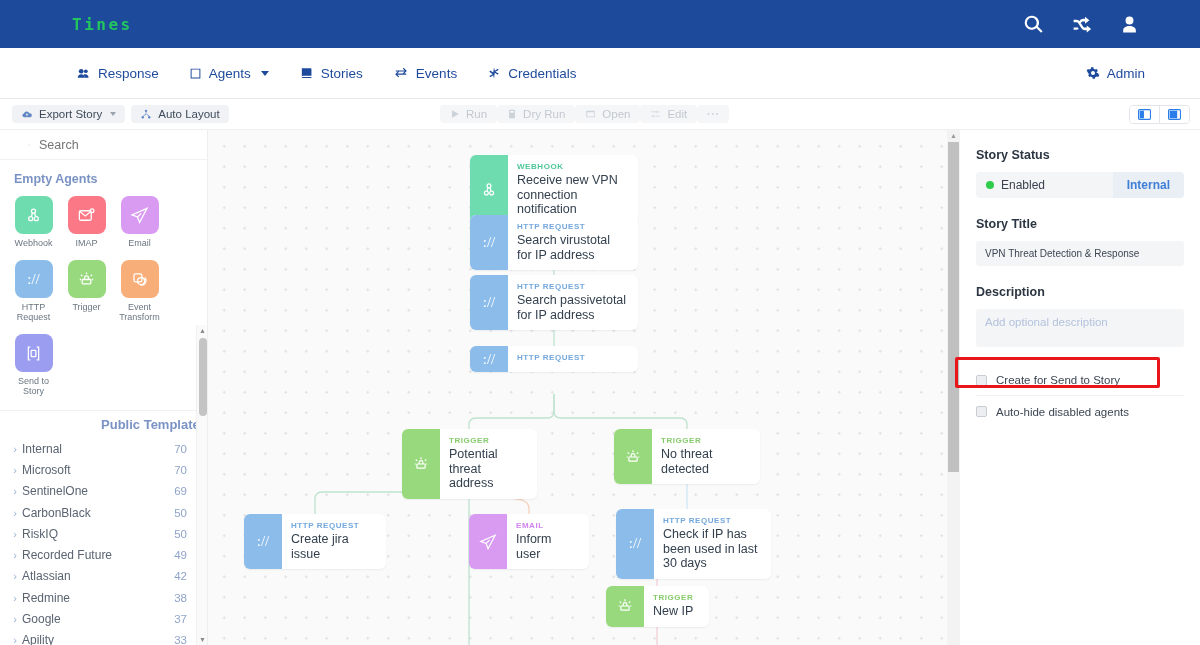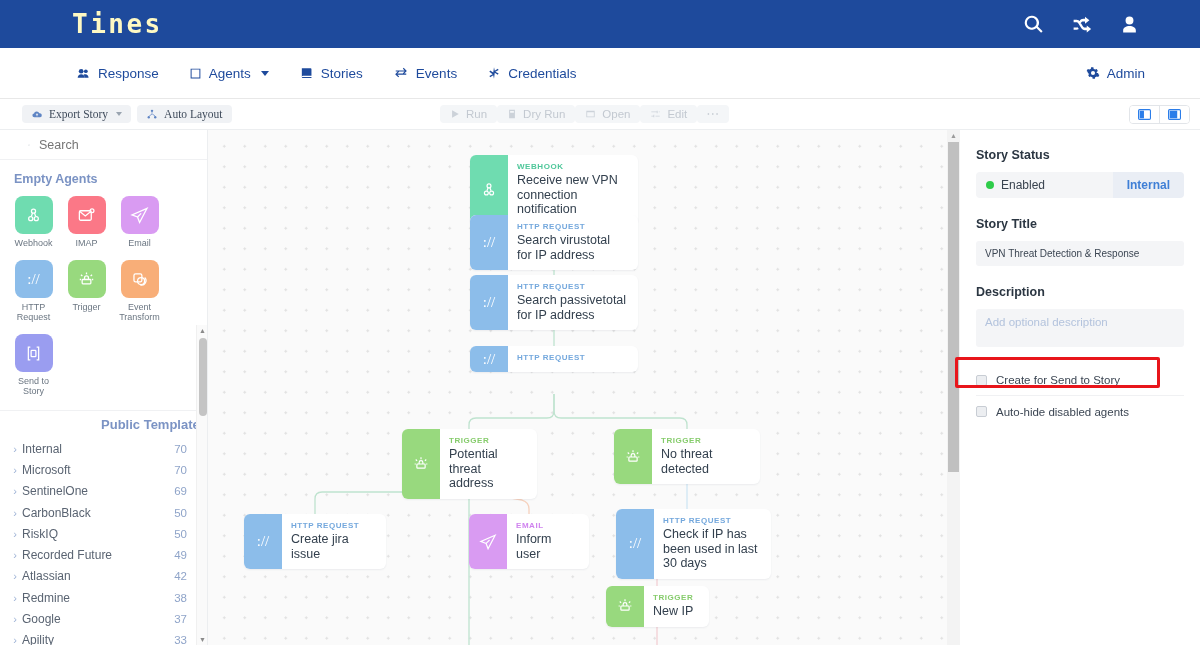--- a/index.html
+++ b/index.html
@@ -9,21 +9,21 @@
     background: #fff; overflow: hidden;
   }
   #app { position: relative; width: 1200px; height: 645px; overflow: hidden; }
 
   
   .brandbar {
     position: absolute; left: 0; top: 0; width: 1200px; height: 48px;
     background: #1e4a9c; display: flex; align-items: center;
   }
   .brand-logo {
-    margin-left: 72px; color: #fef9c3; font-size: 26px; font-weight: 700;
+    margin-left: 72px; color: #22c55e; font-size: 16px; font-weight: 700;
     letter-spacing: 2.5px; font-family: "DejaVu Sans Mono", monospace;
   }
   .brand-icons {
     position: absolute; right: 60px; top: 0; height: 48px;
     display: flex; align-items: center; gap: 26px;
   }
   .brand-icons .bi { width: 22px; height: 22px; color: #fff; cursor: pointer;
     display: flex; align-items: center; justify-content: center; }
   .brand-icons svg { fill: #fff; }
 
@@ -49,21 +49,21 @@
     gap: 7px; color: #1e4a9c; font-size: 13.5px; cursor: pointer;
   }
   .nav-admin svg { fill: #1e4a9c; }
 
   
   .toolbar {
     position: absolute; left: 0; top: 99px; width: 1200px; height: 31px;
     background: #fff; border-bottom: 1px solid #eceef0;
     display: flex; align-items: center;
   }
-  .tb-left { display: flex; align-items: flex-end; gap: 6px; margin-left: 22px; font-family: Liberation Serif, serif; }
+  .tb-left { display: flex; align-items: flex-end; gap: 6px; margin-left: 12px; }
   .tb-btn {
     display: flex; align-items: center; gap: 6px;
     background: #f0f2f5; border-radius: 4px; padding: 3px 9px;
     font-size: 11.5px; color: #3f4b5b; cursor: pointer; white-space: nowrap;
   }
   .tb-btn svg { fill: #5f85c4; }
   .tb-btn .mini-caret {
     width: 0; height: 0; border-left: 3.5px solid transparent;
     border-right: 3.5px solid transparent; border-top: 4px solid #9aa4b0;
     margin-left: 2px;

